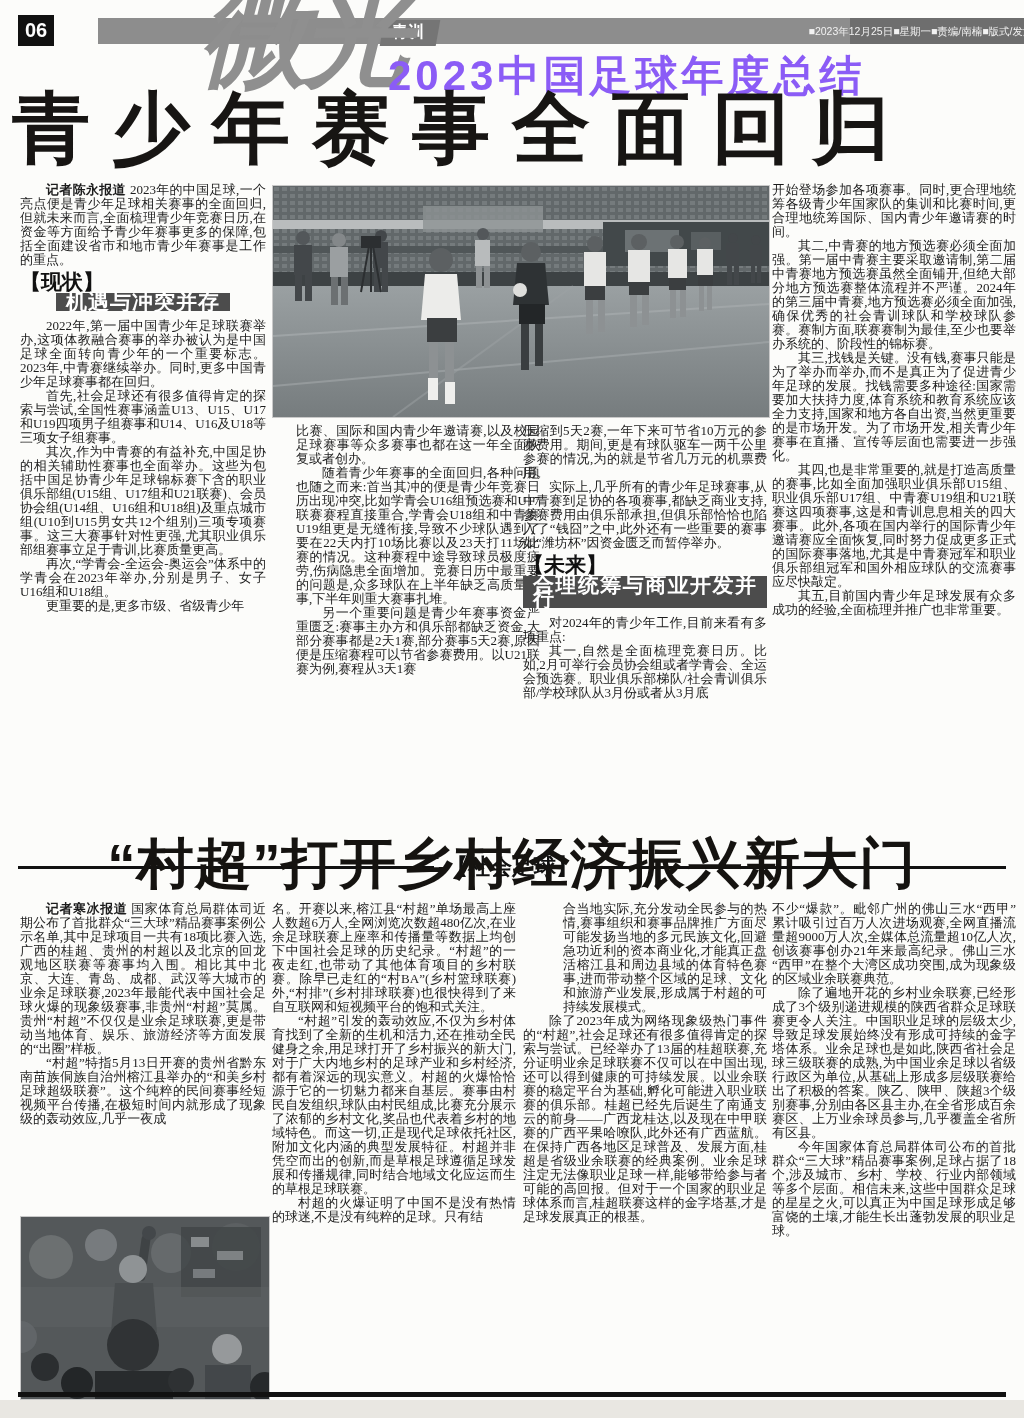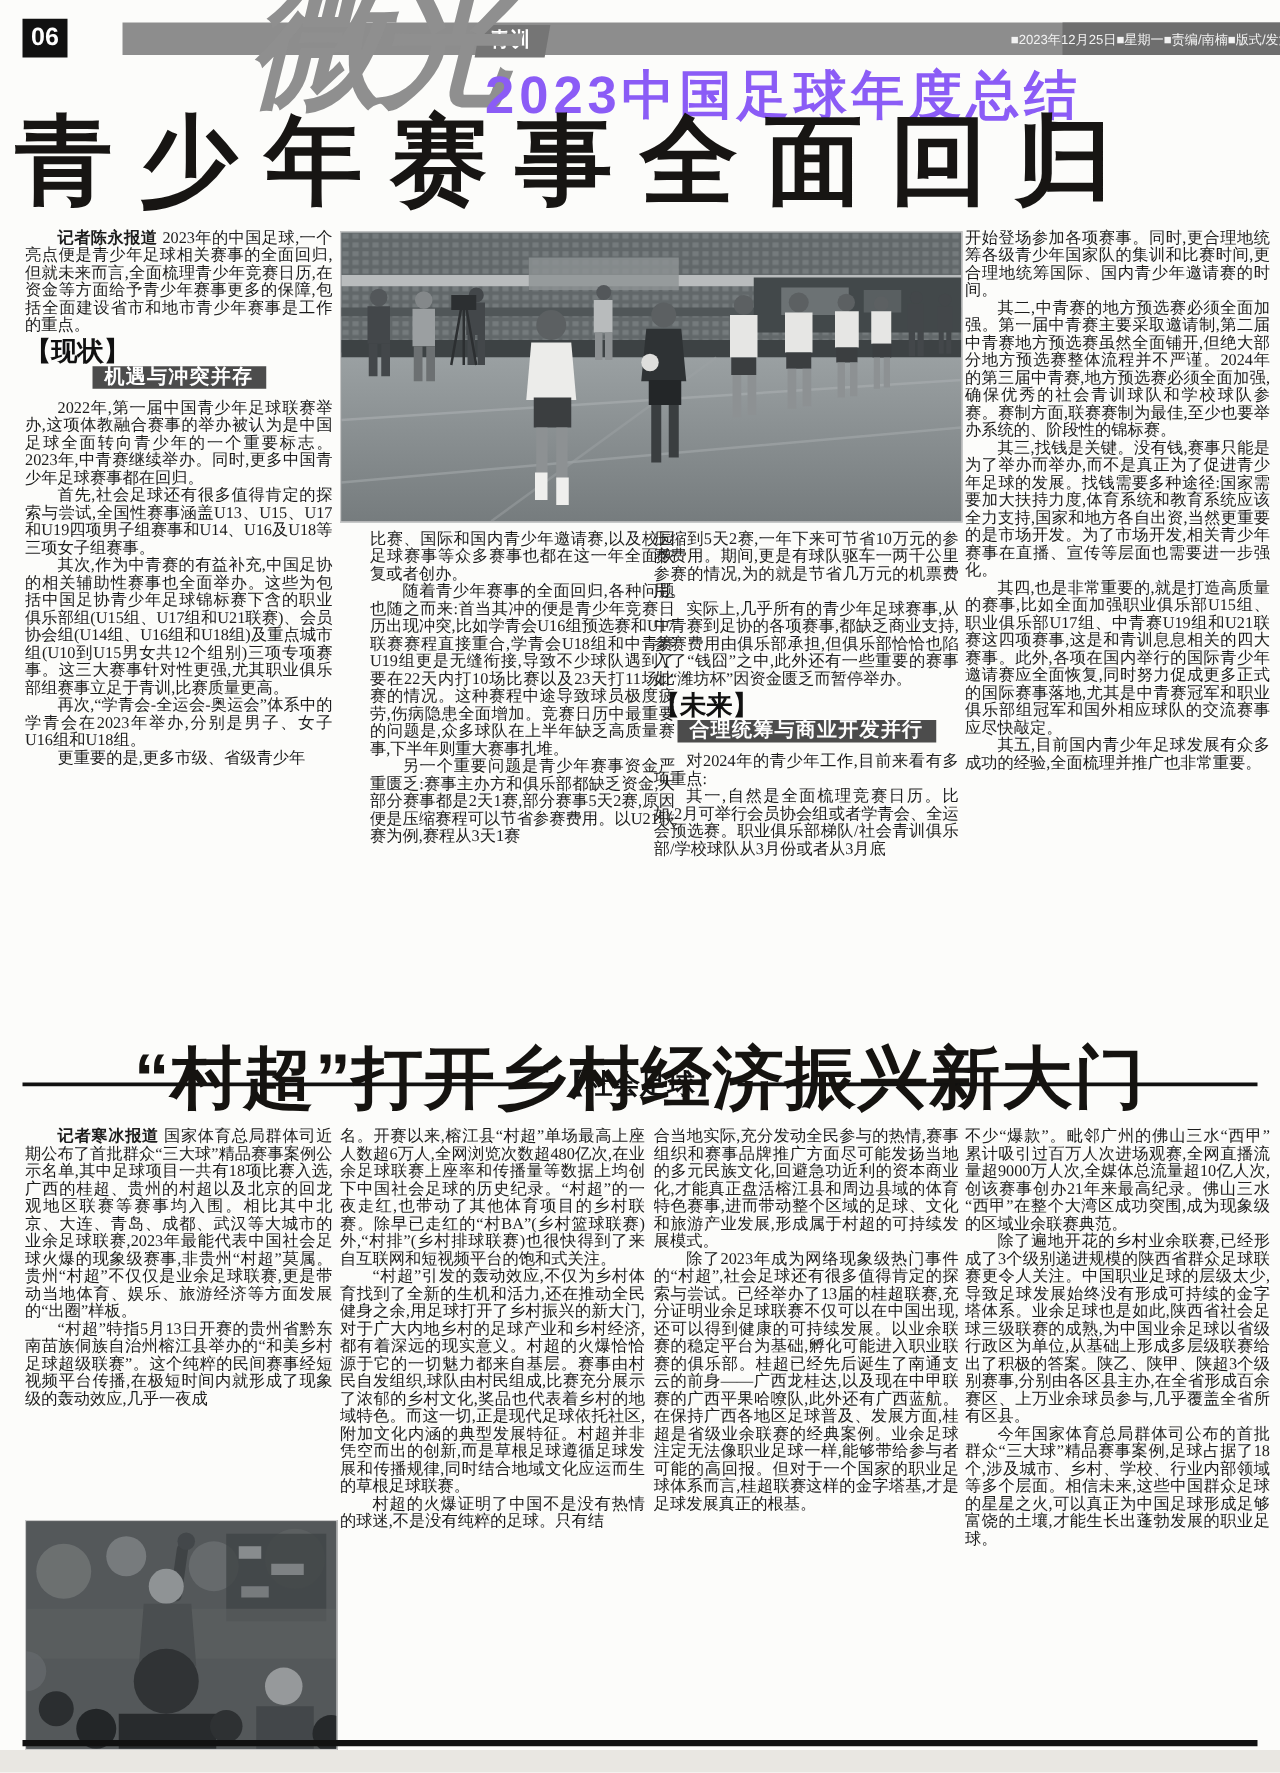--- a/index.html
+++ b/index.html
@@ -25,21 +25,21 @@
   .headline1{position:absolute;left:50%;transform:translateX(-50%);top:90px;width:1000px;text-align:left;
     color:#171513;font-weight:900;font-size:78px;line-height:1;letter-spacing:22px;
     font-family:"Liberation Serif","DejaVu Serif",serif;white-space:nowrap;}
   
   .col{position:absolute;overflow:hidden;font-size:13px;line-height:14px;color:#1c1c1c;}
   .col p{margin:0;text-indent:2em;text-align:justify;}
   .col p b{font-family:"Liberation Sans",sans-serif;font-weight:bold;margin-right:4px;}
   .sec-label{font-family:"Liberation Sans",sans-serif;font-weight:900;font-size:21px;
     text-align:center;text-indent:0 !important;margin:8px 0 4px 0 !important;color:#111;}
   .sec-bar{background:#4c4c4c;color:#fff;font-family:"Liberation Sans",sans-serif;
-    font-weight:900;font-size:16px;text-align:center;text-indent:0 !important;
+    font-weight:900;font-size:21px;text-align:center;text-indent:0 !important;
     margin:0 auto 8px auto !important;padding:2px 10px;width:fit-content;letter-spacing:1px;}
   
   .photo1{position:absolute;left:272px;top:185px;width:496px;height:231px;border:1px solid #c9c9c9;background:#8e9496;}
   .photo2{position:absolute;left:20px;top:1216px;width:248px;height:182px;border:1px solid #c9c9c9;background:#4a4e50;}
   .photo1 svg,.photo2 svg{display:block;}
   
   .divider{position:absolute;left:18px;top:852px;width:988px;display:flex;align-items:center;}
   .divider .dline{flex:1;height:3px;background:#111;}
   .divider .dlabel{font-family:"Liberation Sans",sans-serif;font-weight:900;font-size:22px;
     color:#111;padding:0 12px;white-space:nowrap;}
@@ -243,21 +243,21 @@
     </svg>
   </div>
 
   <div class="col" style="left:272px;top:902px;width:244px;height:482px;">
     <p style="text-indent:0;">名。开赛以来,榕江县“村超”单场最高上座人数超6万人,全网浏览次数超480亿次,在业余足球联赛上座率和传播量等数据上均创下中国社会足球的历史纪录。“村超”的一夜走红,也带动了其他体育项目的乡村联赛。除早已走红的“村BA”(乡村篮球联赛)外,“村排”(乡村排球联赛)也很快得到了来自互联网和短视频平台的饱和式关注。</p>
     <p>“村超”引发的轰动效应,不仅为乡村体育找到了全新的生机和活力,还在推动全民健身之余,用足球打开了乡村振兴的新大门,对于广大内地乡村的足球产业和乡村经济,都有着深远的现实意义。村超的火爆恰恰源于它的一切魅力都来自基层。赛事由村民自发组织,球队由村民组成,比赛充分展示了浓郁的乡村文化,奖品也代表着乡村的地域特色。而这一切,正是现代足球依托社区,附加文化内涵的典型发展特征。村超并非凭空而出的创新,而是草根足球遵循足球发展和传播规律,同时结合地域文化应运而生的草根足球联赛。</p>
     <p>村超的火爆证明了中国不是没有热情的球迷,不是没有纯粹的足球。只有结</p>
   </div>
 
   <div class="col" style="left:523px;top:902px;width:244px;height:482px;">
-    <p style="text-indent:0;">合当地实际,充分发动全民参与的热情,赛事组织和赛事品牌推广方面尽可能发扬当地的多元民族文化,回避急功近利的资本商业化,才能真正盘活榕江县和周边县域的体育特色赛事,进而带动整个区域的足球、文化和旅游产业发展,形成属于村超的可持续发展模式。</p>
+    <p style="text-indent:0;margin-left:40px;">合当地实际,充分发动全民参与的热情,赛事组织和赛事品牌推广方面尽可能发扬当地的多元民族文化,回避急功近利的资本商业化,才能真正盘活榕江县和周边县域的体育特色赛事,进而带动整个区域的足球、文化和旅游产业发展,形成属于村超的可持续发展模式。</p>
     <p>除了2023年成为网络现象级热门事件的“村超”,社会足球还有很多值得肯定的探索与尝试。已经举办了13届的桂超联赛,充分证明业余足球联赛不仅可以在中国出现,还可以得到健康的可持续发展。以业余联赛的稳定平台为基础,孵化可能进入职业联赛的俱乐部。桂超已经先后诞生了南通支云的前身——广西龙桂达,以及现在中甲联赛的广西平果哈嘹队,此外还有广西蓝航。在保持广西各地区足球普及、发展方面,桂超是省级业余联赛的经典案例。业余足球注定无法像职业足球一样,能够带给参与者可能的高回报。但对于一个国家的职业足球体系而言,桂超联赛这样的金字塔基,才是足球发展真正的根基。</p>
   </div>
 
   <div class="col" style="left:772px;top:902px;width:244px;height:482px;">
     <p style="text-indent:0;">不少“爆款”。毗邻广州的佛山三水“西甲”累计吸引过百万人次进场观赛,全网直播流量超9000万人次,全媒体总流量超10亿人次,创该赛事创办21年来最高纪录。佛山三水“西甲”在整个大湾区成功突围,成为现象级的区域业余联赛典范。</p>
     <p>除了遍地开花的乡村业余联赛,已经形成了3个级别递进规模的陕西省群众足球联赛更令人关注。中国职业足球的层级太少,导致足球发展始终没有形成可持续的金字塔体系。业余足球也是如此,陕西省社会足球三级联赛的成熟,为中国业余足球以省级行政区为单位,从基础上形成多层级联赛给出了积极的答案。陕乙、陕甲、陕超3个级别赛事,分别由各区县主办,在全省形成百余赛区、上万业余球员参与,几乎覆盖全省所有区县。</p>
     <p>今年国家体育总局群体司公布的首批群众“三大球”精品赛事案例,足球占据了18个,涉及城市、乡村、学校、行业内部领域等多个层面。相信未来,这些中国群众足球的星星之火,可以真正为中国足球形成足够富饶的土壤,才能生长出蓬勃发展的职业足球。</p>
   </div>
 
   <div class="bottomrule"></div>

